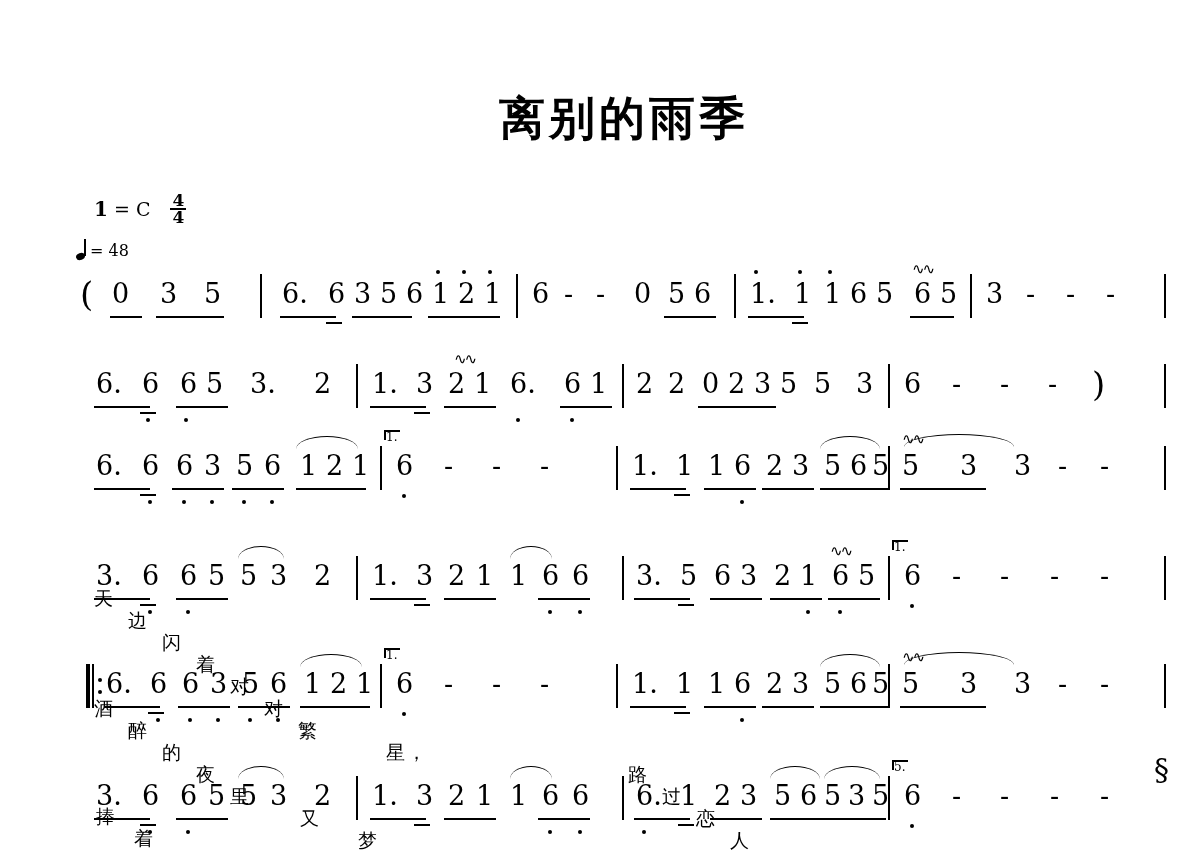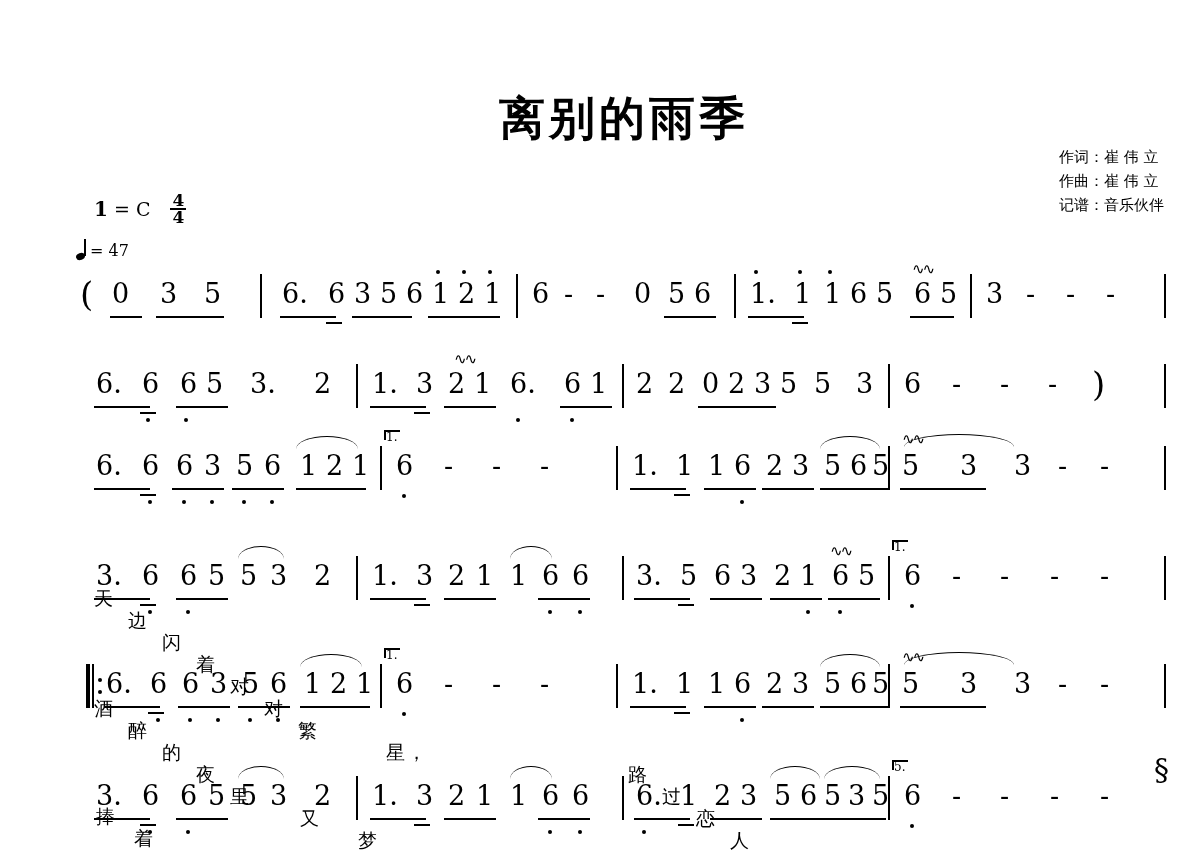--- a/index.html
+++ b/index.html
@@ -201,38 +201,33 @@
     font-family: "DejaVu Serif", serif;
   }
 </style>
 </head>
 <body>
 
 <div class="sheet">
 
   <div class="title">离别的雨季</div>
 
-  <div class="credits">
-    <div>作词：崔 伟 立</div>
-    <div>作曲：崔 伟 立</div>
-    <div>记谱：音乐伙伴</div>
-  </div>
 
   <div class="keysig">
     <span class="bold1">1</span>
     <span>= C</span>
     <span class="meter">
       <span class="num">4</span>
       <span class="den">4</span>
     </span>
   </div>
 
   <div class="tempo">
     <span class="qnote"></span>
-    <span>= 47</span>
+    <span>= 48</span>
   </div>
 
   <div class="row" style="top:278px;">
     <div class="notes">
       <span class="paren" style="left:56px; top:-4px;">(</span>
       <span class="n" style="left:88px; top:0;">0</span>
       <span class="n" style="left:136px; top:0;">3</span>
       <span class="n" style="left:180px; top:0;">5</span>
       <div class="ul" style="left:86px; top:38px; width:32px;"></div>
       <div class="ul" style="left:132px; top:38px; width:68px;"></div>

